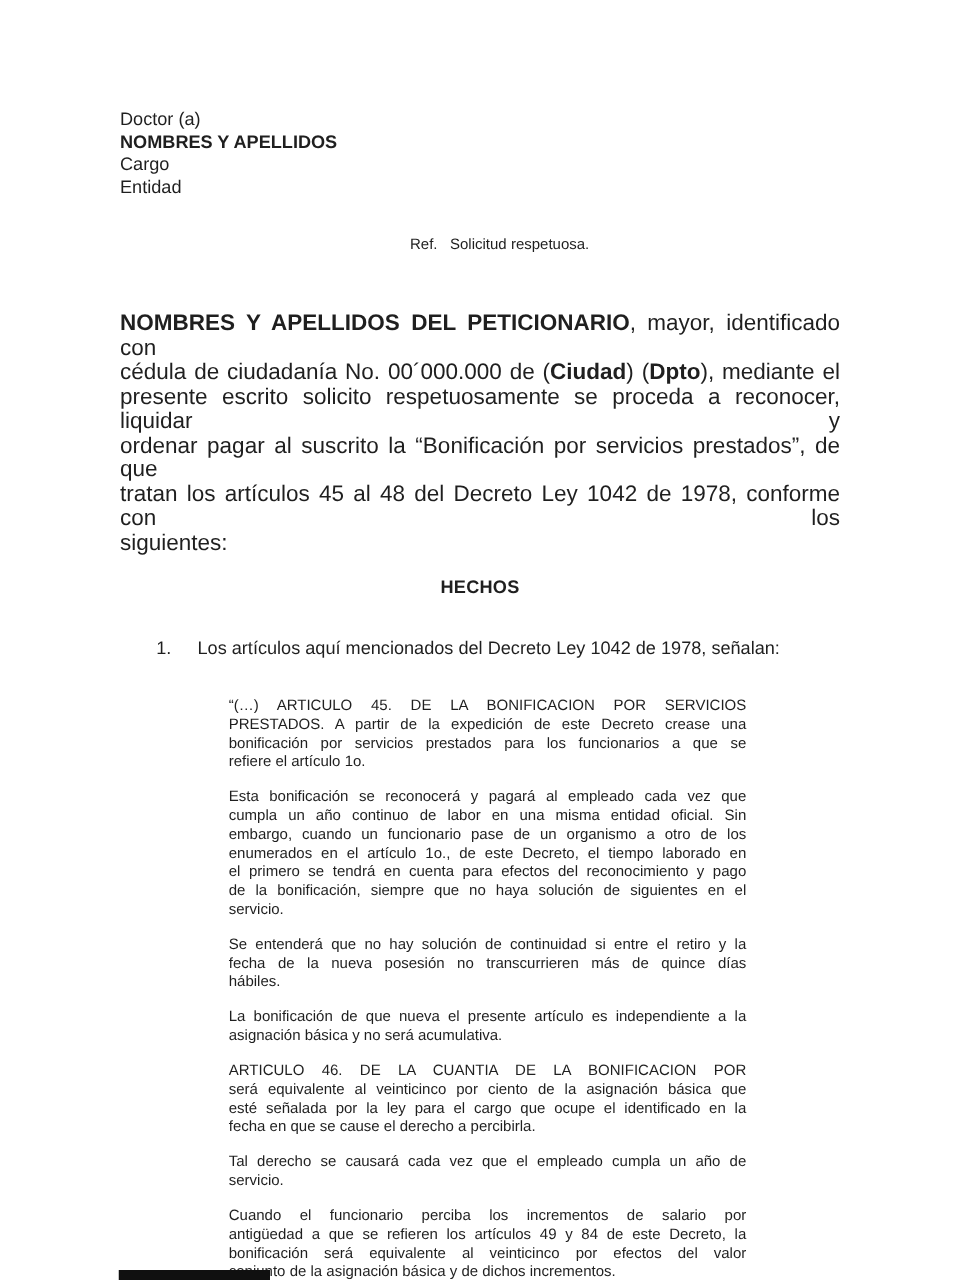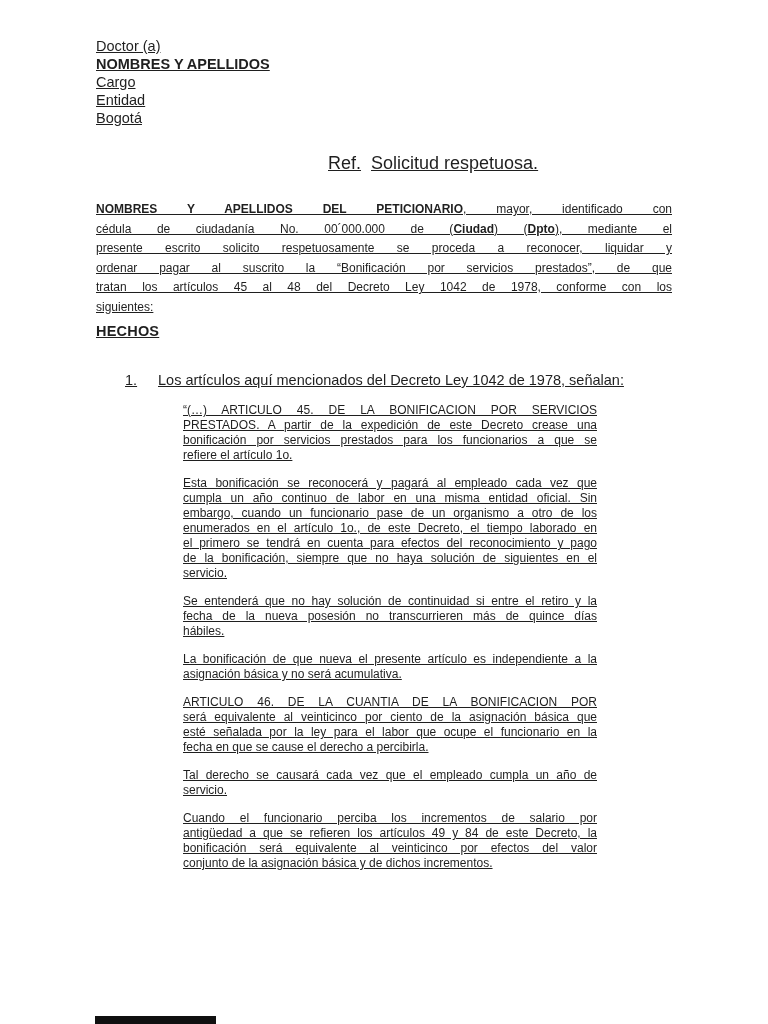--- a/index.html
+++ b/index.html
@@ -4,56 +4,55 @@
 <style>
   html, body { margin: 0; padding: 0; }
   body {
     width: 768px; height: 1024px;
     background: #ffffff;
     color: #1f1f1f;
     font-family: "Liberation Sans", "DejaVu Sans", sans-serif;
     position: relative;
     overflow: hidden;
   }
-  .content { padding: 37px 96px 0 96px; text-decoration: underline; }
+  .content { padding: 87px 96px 0 96px; }
 
   .recipient div { font-size: 14.5px; line-height: 18px; }
   .recipient .name { font-weight: bold; }
 
-  .ref { margin-top: 27px; margin-left: 232px; font-size: 18px; line-height: 19px; }
+  .ref { margin-top: 27px; margin-left: 232px; font-size: 12px; line-height: 19px; }
   .ref .subject { margin-left: 10px; }
 
-  .opening { margin-top: 27px; font-size: 12px; line-height: 19.5px; }
+  .opening { margin-top: 44px; font-size: 18px; line-height: 19.5px; }
 
   .jline { text-align: justify; text-align-last: justify; }
   .jline.last { text-align-last: left; }
   .jline b { font-weight: bold; }
 
-  .hechos { margin-top: 5px; font-weight: bold; font-size: 14.5px; line-height: 19px; letter-spacing: 0.2px; }
+  .hechos { margin-top: 17px; text-align: center; font-weight: bold; font-size: 14.5px; line-height: 19px; letter-spacing: 0.2px; }
 
   .item { margin-top: 30px; display: flex; padding-left: 29px; font-size: 14.5px; line-height: 19px; }
   .item .num { width: 33px; flex: none; }
   .item .txt { flex: 1; }
 
-  .quote { margin-top: 13px; margin-left: 87px; width: 414px; font-size: 12px; line-height: 15px; }
+  .quote { margin-top: 28px; margin-left: 87px; width: 414px; font-size: 12px; line-height: 15px; }
   .qpara { margin: 0 0 13px 0; }
 
   .bottom-bar { position: absolute; left: 95px; top: 1016px; width: 121px; height: 8px; background: #101010; }
 </style>
 </head>
 <body>
 
 <div class="content">
 
   <div class="recipient">
     <div>Doctor (a)</div>
     <div class="name">NOMBRES Y APELLIDOS</div>
     <div>Cargo</div>
     <div>Entidad</div>
-    <div>Bogotá</div>
   </div>
 
   <div class="ref">
     <span>Ref.</span><span class="subject">Solicitud respetuosa.</span>
   </div>
 
   <div class="opening" id="opening-paragraph">
       <div class="jline"><b>NOMBRES Y APELLIDOS DEL PETICIONARIO</b><span>, mayor, identificado con</span></div>
       <div class="jline"><span>cédula de ciudadanía No. 00´000.000 de (</span><b>Ciudad</b><span>) (</span><b>Dpto</b><span>), mediante el</span></div>
       <div class="jline"><span>presente escrito solicito respetuosamente se proceda a reconocer, liquidar y</span></div>
@@ -90,21 +89,21 @@
         <div class="jline">fecha de la nueva posesión no transcurrieren más de quince días</div>
         <div class="jline last">hábiles.</div>
       </div>
       <div class="qpara">
         <div class="jline">La bonificación de que nueva el presente artículo es independiente a la</div>
         <div class="jline last">asignación básica y no será acumulativa.</div>
       </div>
       <div class="qpara">
         <div class="jline">ARTICULO 46. DE LA CUANTIA DE LA BONIFICACION POR</div>
         <div class="jline">será equivalente al veinticinco por ciento de la asignación básica que</div>
-        <div class="jline">esté señalada por la ley para el labor que ocupe el funcionario en la</div>
+        <div class="jline">esté señalada por la ley para el cargo que ocupe el identificado en la</div>
         <div class="jline last">fecha en que se cause el derecho a percibirla.</div>
       </div>
       <div class="qpara">
         <div class="jline">Tal derecho se causará cada vez que el empleado cumpla un año de</div>
         <div class="jline last">servicio.</div>
       </div>
       <div class="qpara">
         <div class="jline">Cuando el funcionario perciba los incrementos de salario por</div>
         <div class="jline">antigüedad a que se refieren los artículos 49 y 84 de este Decreto, la</div>
         <div class="jline">bonificación será equivalente al veinticinco por efectos del valor</div>

